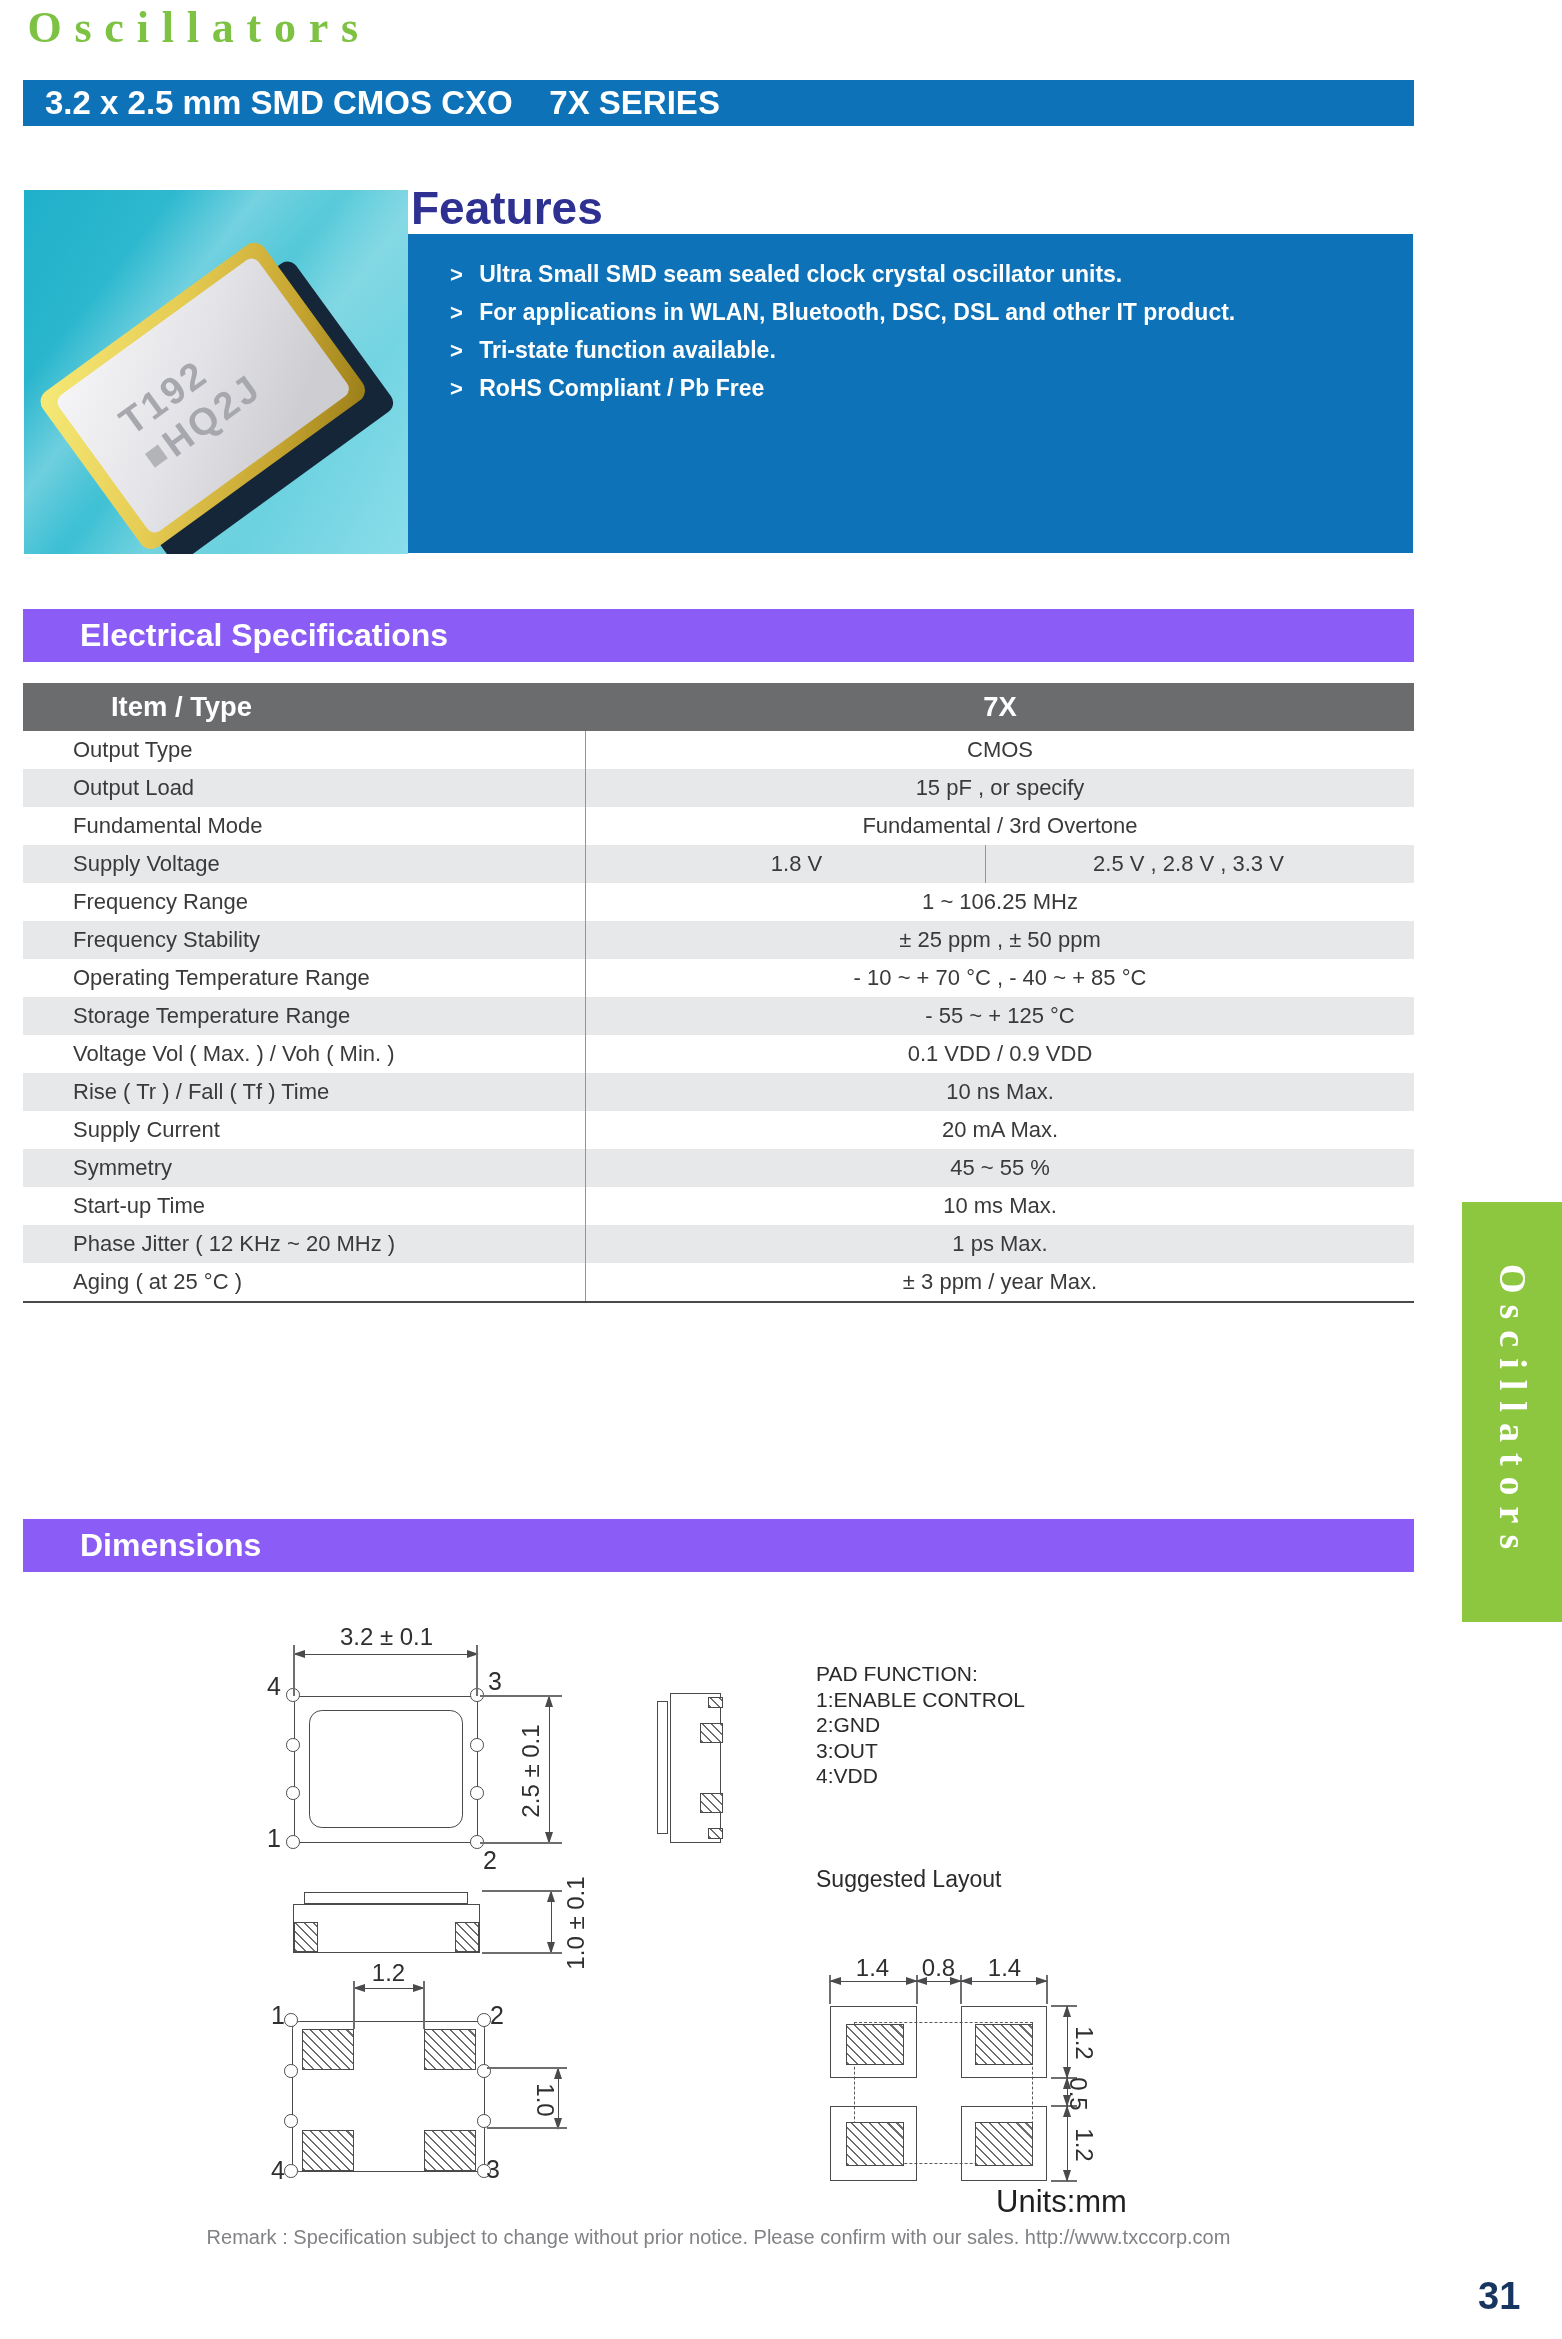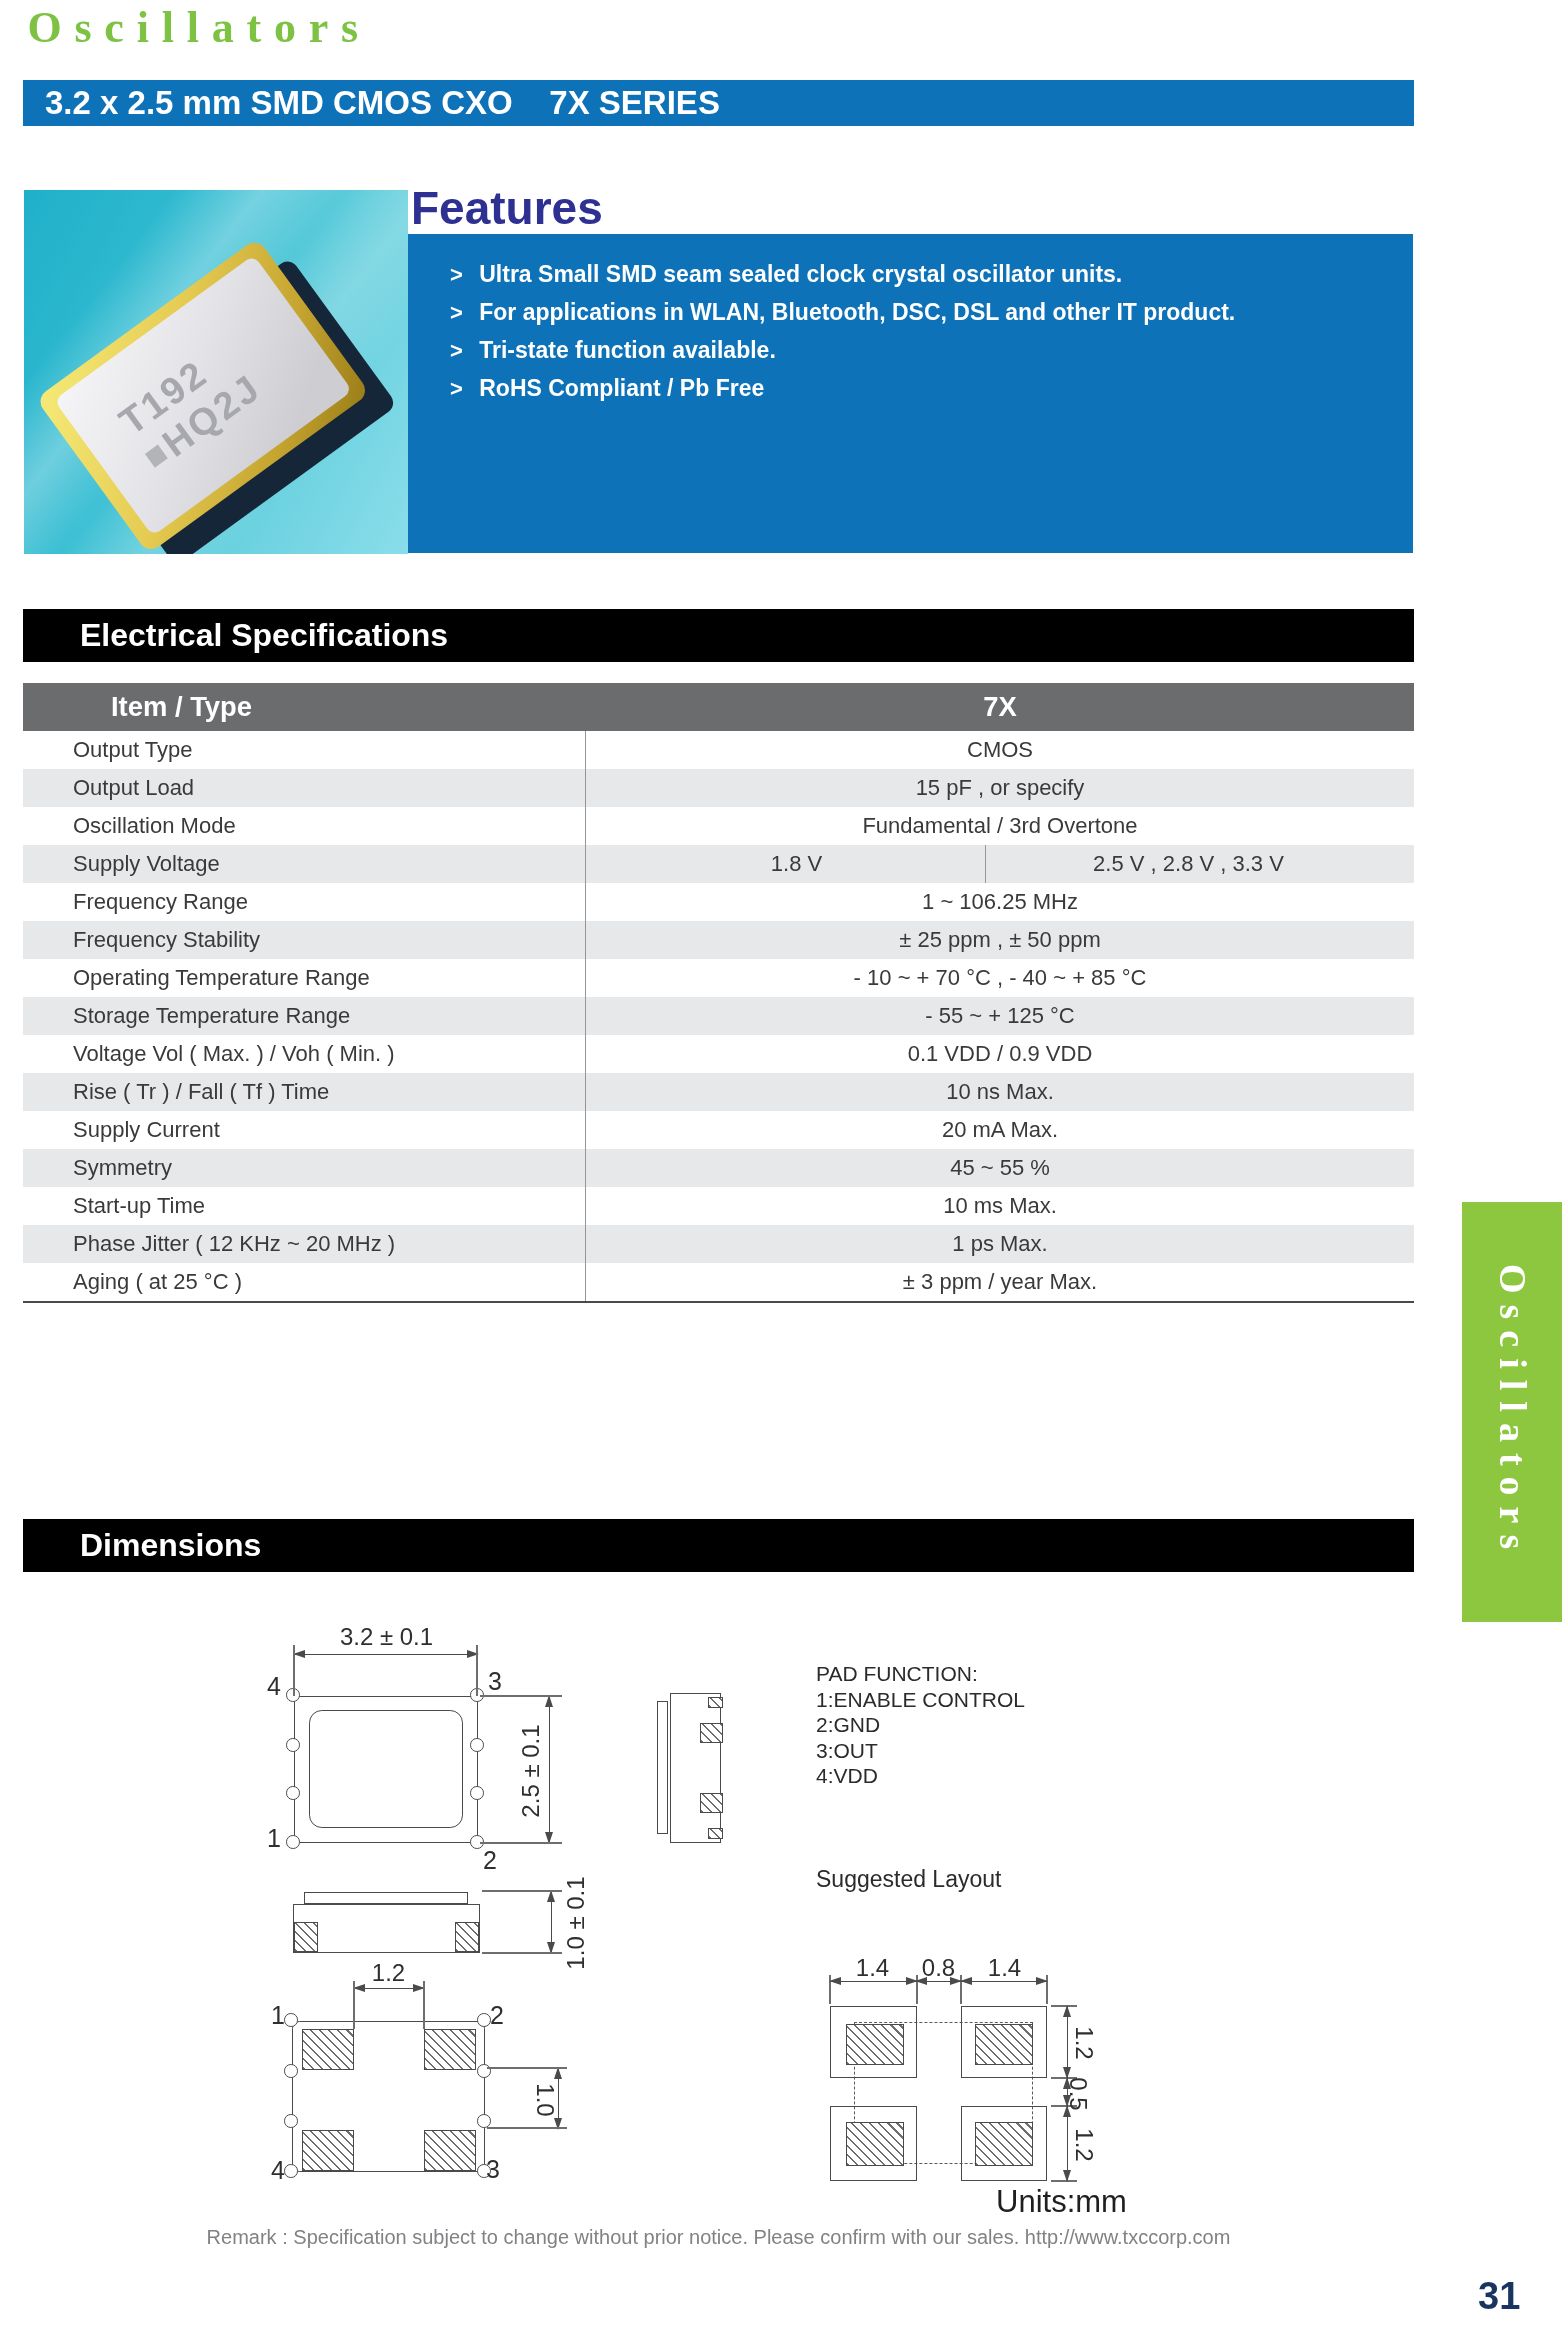--- a/index.html
+++ b/index.html
@@ -44,21 +44,21 @@
     position:absolute; left:411px; top:181px; font-size:46px; font-weight:bold; color:#2E3192;
   }
   .features-box {
     position:absolute; left:408px; top:234px; width:1005px; height:319px;
     background:#0E72B8; color:#fff; padding:27.4px 0 0 42px;
   }
   .feat-line { display:flex; align-items:baseline; height:38px; font-weight:bold; font-size:23px; }
   .feat-line .gt { margin-right:16.4px; font-size:22px; }
   
   .band {
-    position:absolute; left:23px; width:1391px; height:53px; background:#000000;
+    position:absolute; left:23px; width:1391px; height:53px; background:#8b5cf6;
     color:#fff; font-weight:bold; font-size:32px; line-height:53px; padding-left:57px;
   }
   
   .spec-table { position:absolute; left:23px; top:683px; width:1391px; }
   .thead { display:flex; height:48px; background:#6B6C6E; color:#fff; font-weight:bold; font-size:27.4px; line-height:48px; }
   .thead .h-item { width:563px; padding-left:88px; }
   .thead .h-type { flex:1; text-align:center; }
   .tbody { border-bottom:2.7px solid #4A4A4C; }
   .trow { display:flex; height:38px; line-height:38px; font-size:22px; background:#fff; }
   .trow.alt { background:#E7E8EA; }
@@ -156,21 +156,21 @@
     <div class="tbody" id="spec-rows">
         <div class="trow">
           <div class="tc-item">Output Type</div>
           <div class="tc-val">CMOS</div>
         </div>
         <div class="trow alt">
           <div class="tc-item">Output Load</div>
           <div class="tc-val">15 pF , or specify</div>
         </div>
         <div class="trow">
-          <div class="tc-item">Oscillation Mode</div>
+          <div class="tc-item">Fundamental Mode</div>
           <div class="tc-val">Fundamental / 3rd Overtone</div>
         </div>
         <div class="trow alt">
           <div class="tc-item">Supply Voltage</div>
           <div class="tc-val split">
             <div class="subval s1">1.8 V</div>
             <div class="subval s2">2.5 V , 2.8 V , 3.3 V</div>
           </div>
         </div>
         <div class="trow">

